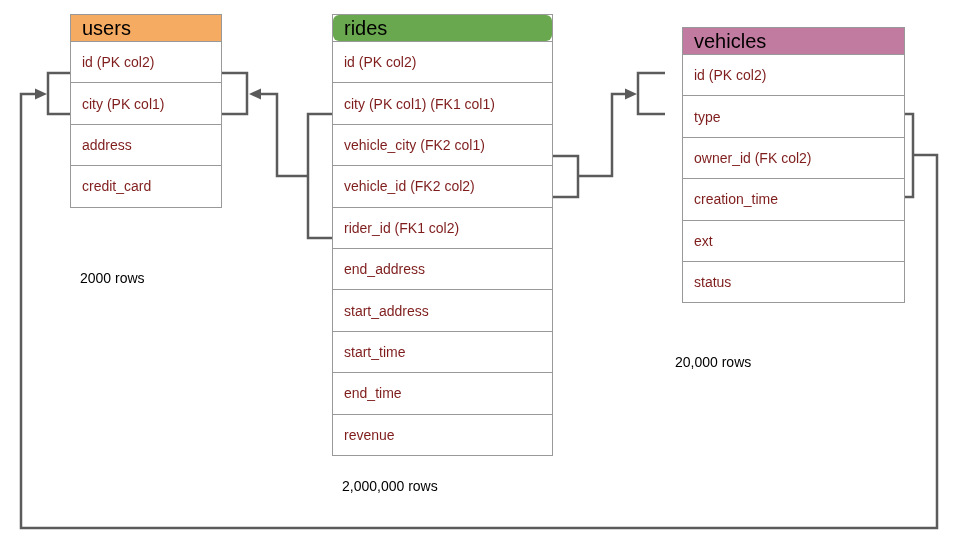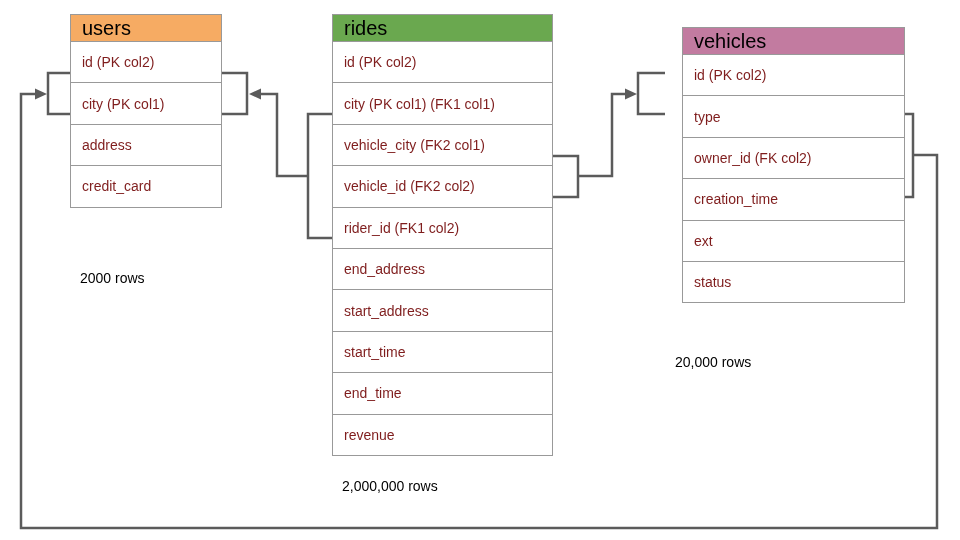--- a/index.html
+++ b/index.html
@@ -79,21 +79,21 @@
     <div>
         <div class="row">id (PK col2)</div>
         <div class="row">city (PK col1)</div>
         <div class="row">address</div>
         <div class="row">credit_card</div>
       </div>
   </div>
   <div class="caption cap-users">2000 rows</div>
 
   <div class="er-table t-rides">
-    <div class="er-header" style="background-color: rgb(106, 168, 79);">rides</div>
+    <div class="er-header" style="background-color: rgb(106, 168, 79); border-radius: 6px;">rides</div>
     <div>
         <div class="row">id (PK col2)</div>
         <div class="row">city (PK col1) (FK1 col1)</div>
         <div class="row">vehicle_city (FK2 col1)</div>
         <div class="row">vehicle_id (FK2 col2)</div>
         <div class="row">rider_id (FK1 col2)</div>
         <div class="row">end_address</div>
         <div class="row">start_address</div>
         <div class="row">start_time</div>
         <div class="row">end_time</div>

